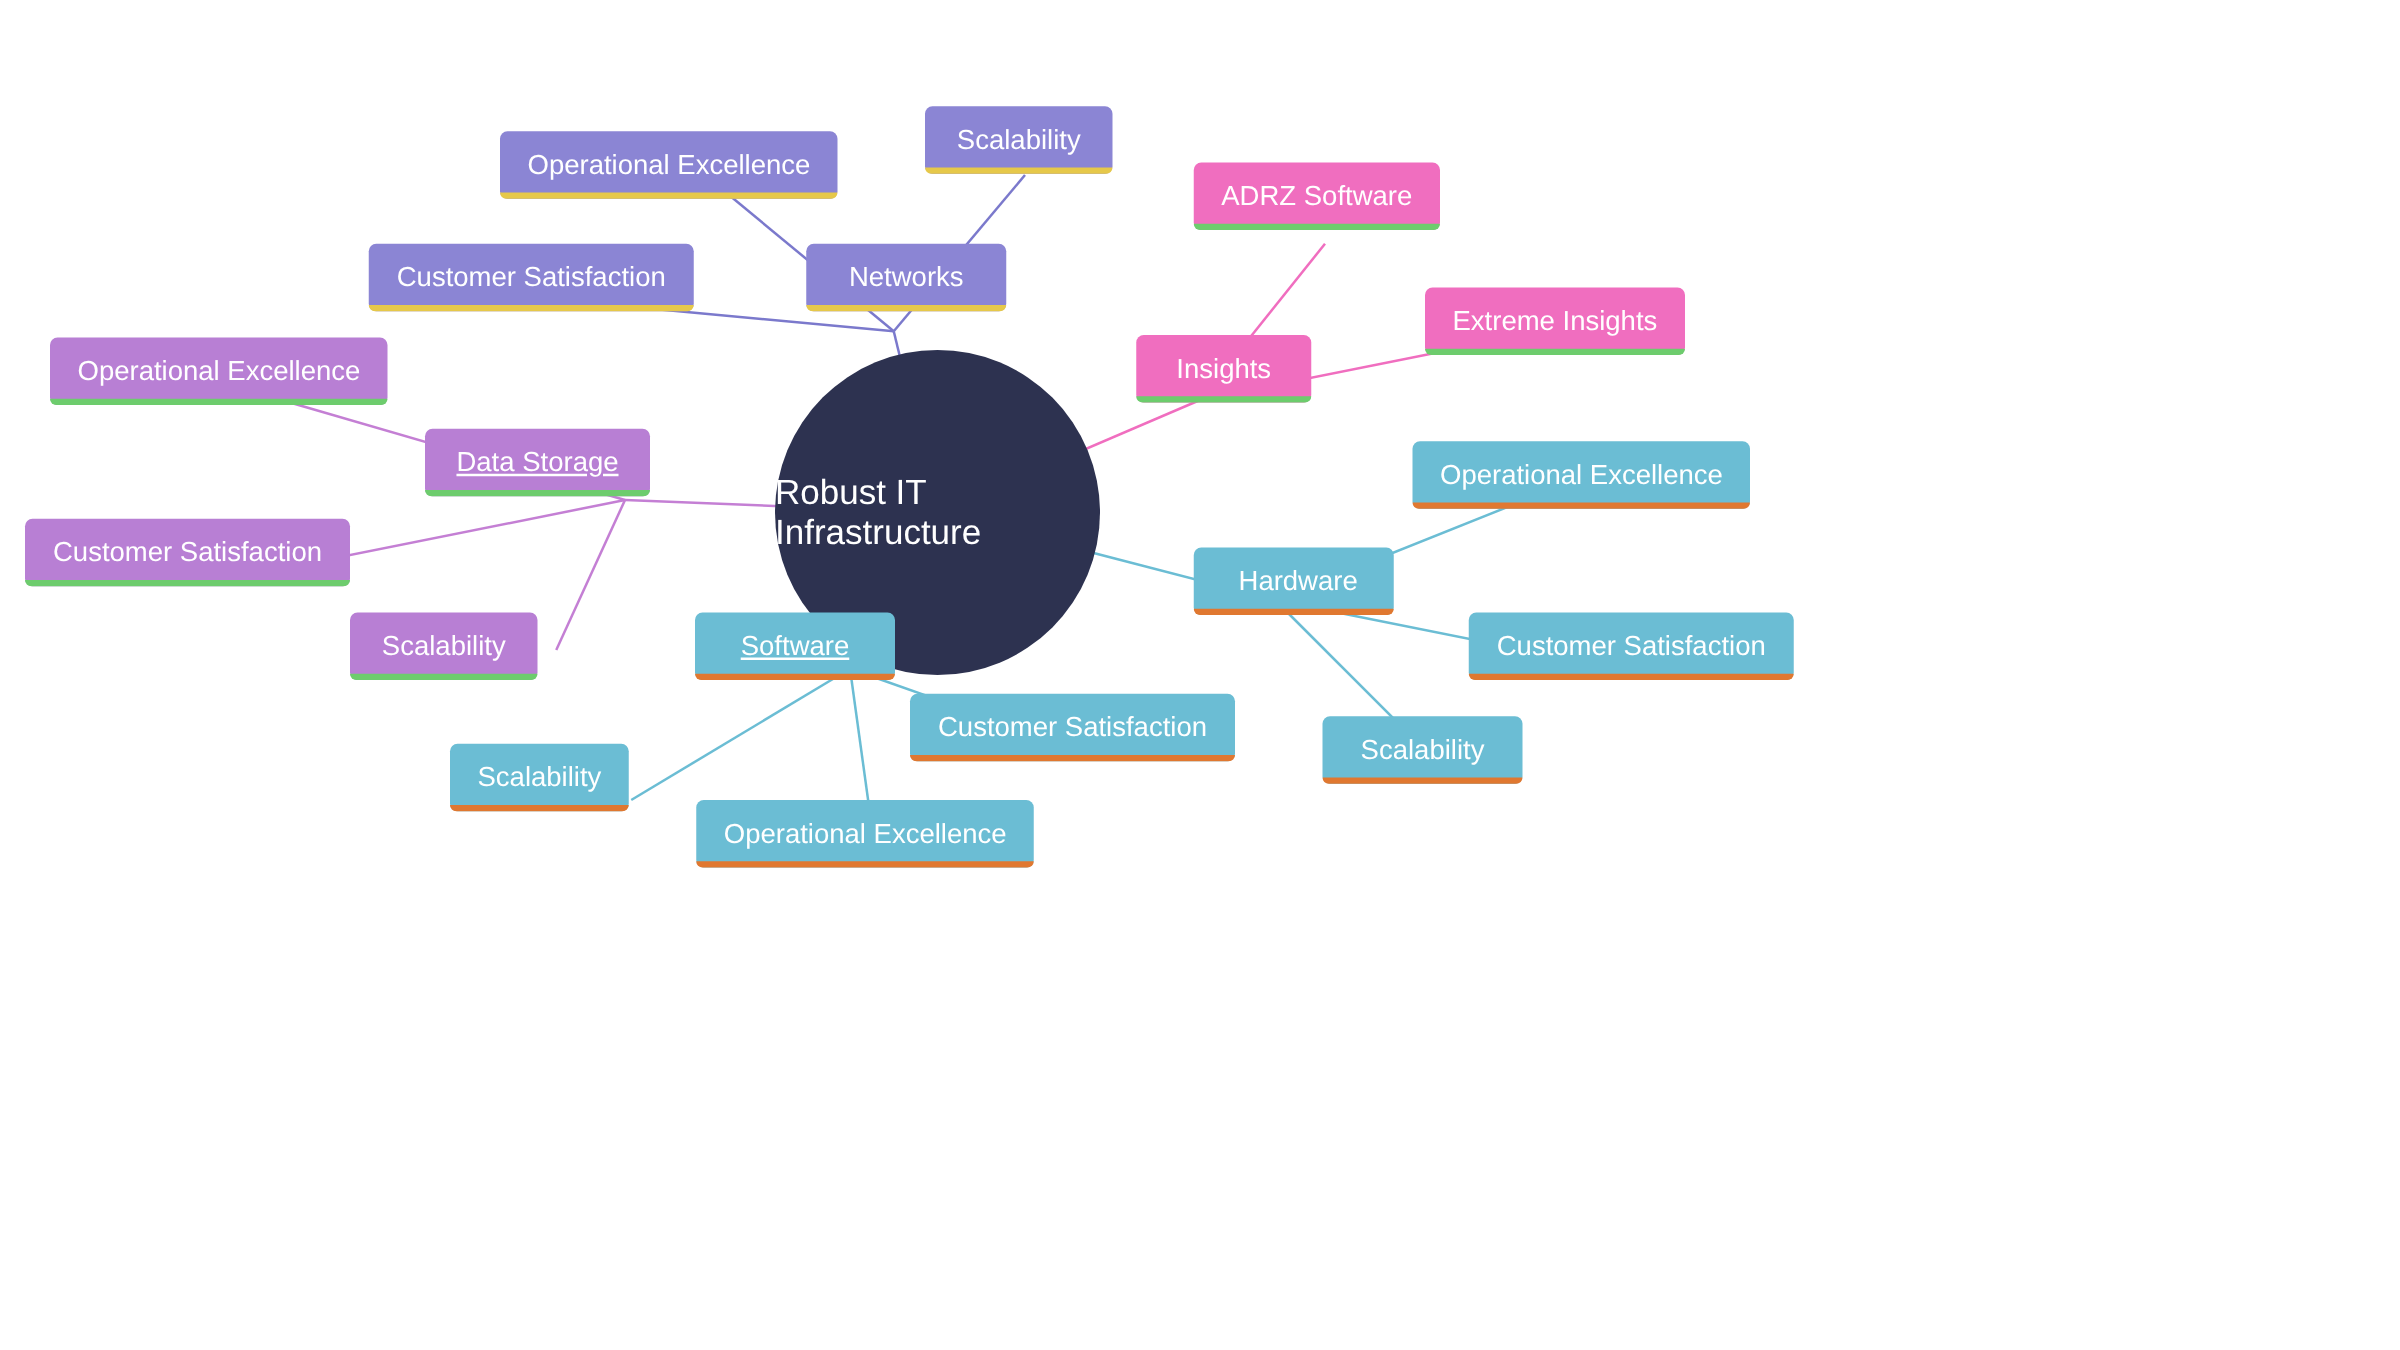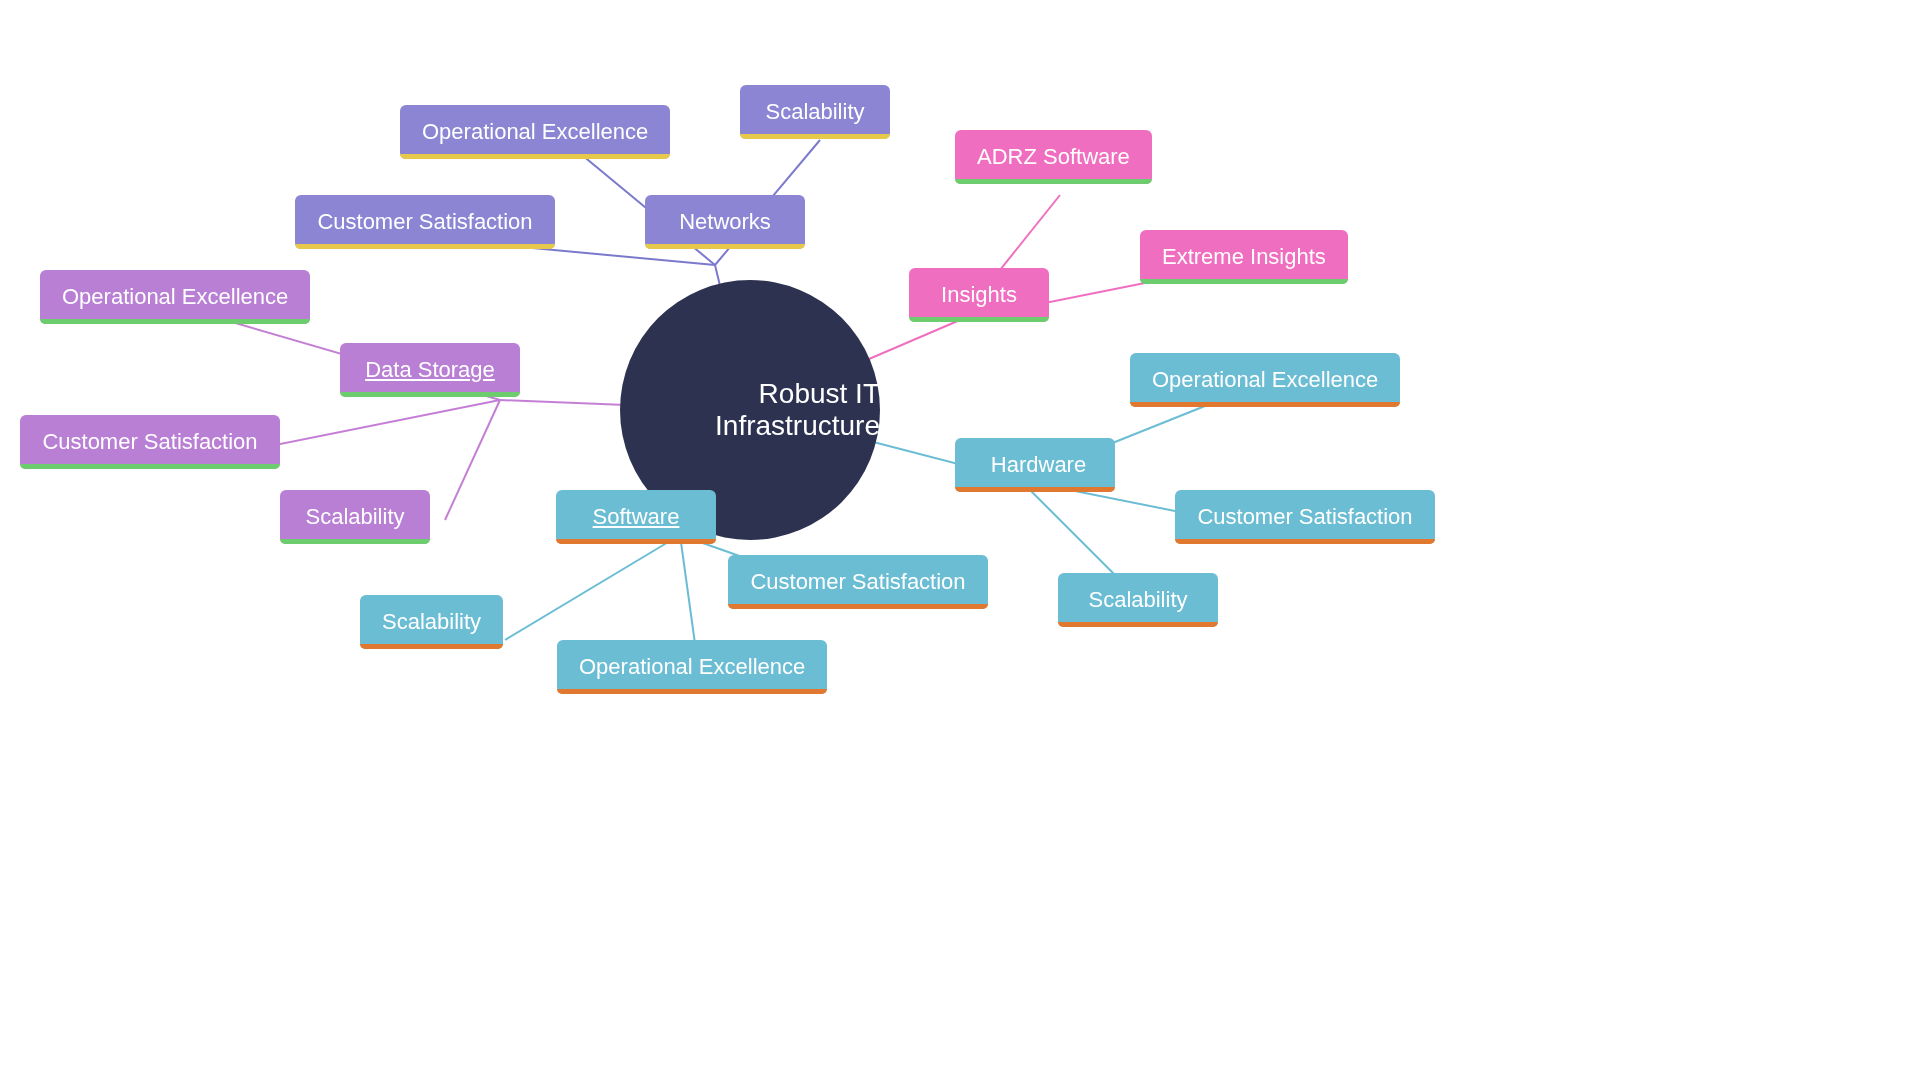--- a/index.html
+++ b/index.html
@@ -20,21 +20,21 @@
     }
     .center-node {
       position: absolute;
       width: 260px;
       height: 260px;
       border-radius: 50%;
       background: #2d3250;
       display: flex;
       align-items: center;
       justify-content: center;
-      text-align: right;
+      text-align: left;
       color: white;
       font-size: 28px;
       font-weight: 500;
       left: 620px;
       top: 280px;
     }
     .node {
       position: absolute;
       border-radius: 6px;
       padding: 14px 22px;

